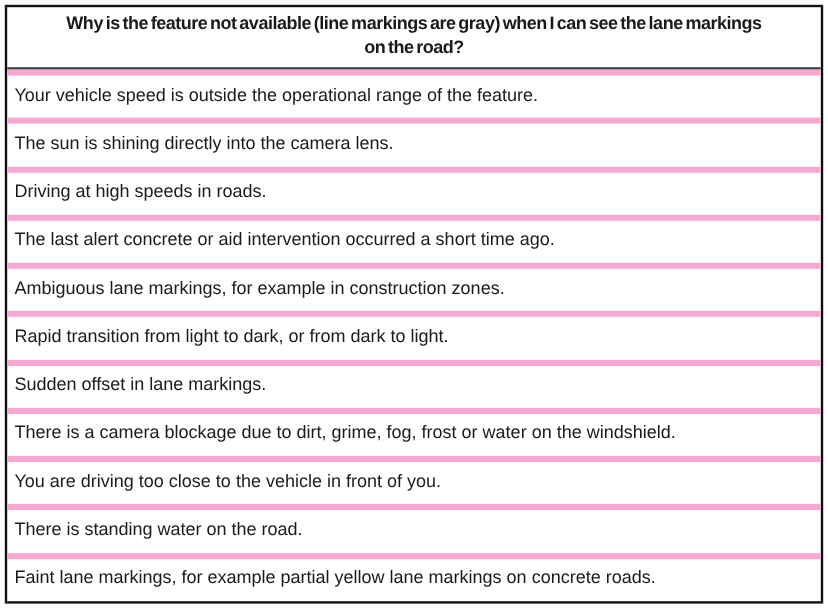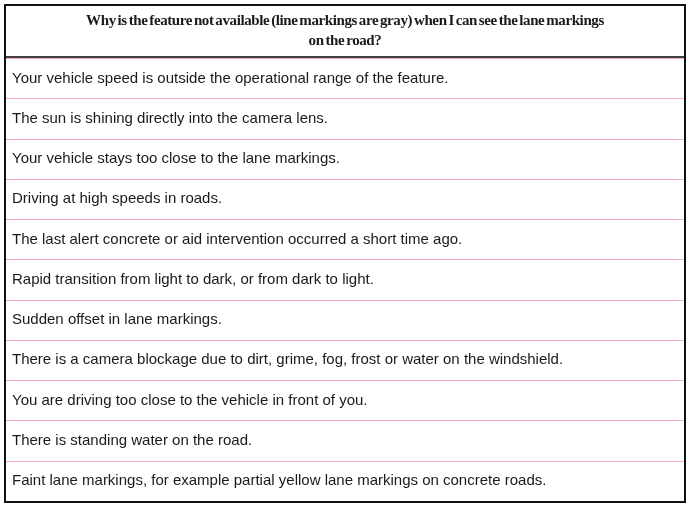--- a/index.html
+++ b/index.html
@@ -33,55 +33,55 @@
     align-items: center;
     text-align: center;
     font-weight: bold;
     font-size: 15px;
     line-height: 20px;
     letter-spacing: -0.4px;
     word-spacing: -1.5px;
     padding: 2px 6px 4px 6px;
     border-bottom: 2px solid #3f3f3f;
   }
-  .table-header span { display: block; font-family: Liberation Serif, serif; }
+  .table-header span { display: block; }
   .row {
     flex: 1 1 auto;
     display: flex;
     align-items: center;
     font-size: 15px;
     line-height: 18px;
     padding: 0 6px 2px 6px;
-    border-top: 1px solid #f9a8d4;
+    border-top: 5px solid #f9a8d4;
   }
   .row:first-of-type { border-top: none; }
 </style>
 </head>
 <body>
 
 <div class="page">
   <div class="faq-table">
     <div class="table-header">
       <span>Why is the feature not available (line markings are gray) when I can see the lane markings</span>
       <span>on the road?</span>
     </div>
     <div class="row">
         <span>Your vehicle speed is outside the operational range of the feature.</span>
       </div>
     <div class="row">
         <span>The sun is shining directly into the camera lens.</span>
       </div>
     <div class="row">
-        <span>Your vehicle stays too close to the lane markings.</span>
-      </div>
-    <div class="row">
         <span>Driving at high speeds in roads.</span>
       </div>
     <div class="row">
         <span>The last alert concrete or aid intervention occurred a short time ago.</span>
+      </div>
+    <div class="row">
+        <span>Ambiguous lane markings, for example in construction zones.</span>
       </div>
     <div class="row">
         <span>Rapid transition from light to dark, or from dark to light.</span>
       </div>
     <div class="row">
         <span>Sudden offset in lane markings.</span>
       </div>
     <div class="row">
         <span>There is a camera blockage due to dirt, grime, fog, frost or water on the windshield.</span>
       </div>

